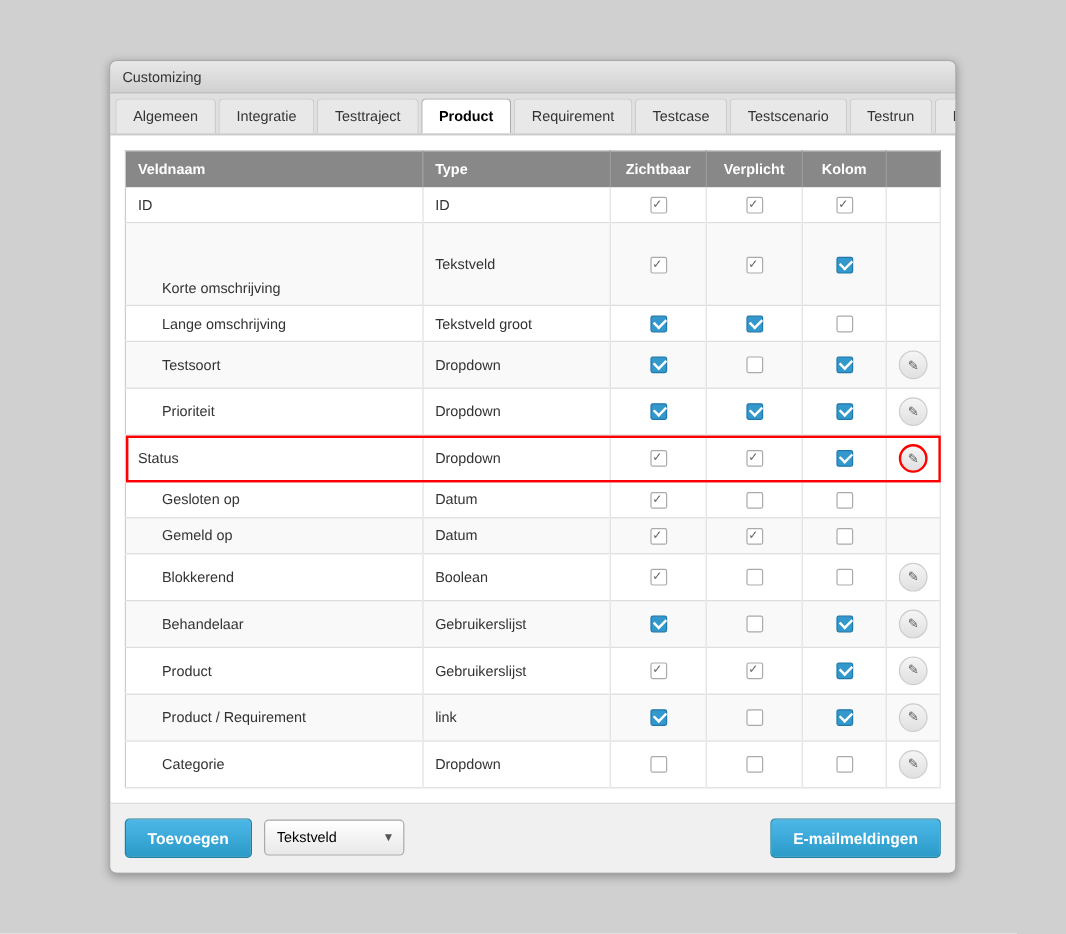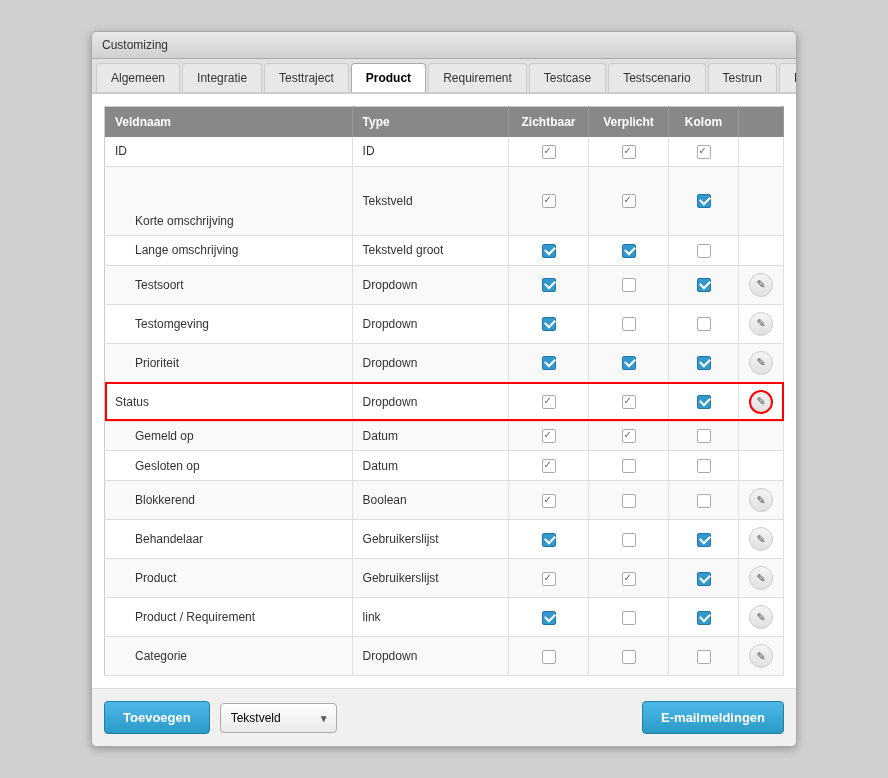--- a/index.html
+++ b/index.html
@@ -246,56 +246,48 @@
           </tr>
           <tr>
             <td><span style="padding-left: 20px; display: inline-block;">Testsoort</span></td>
             <td>Dropdown</td>
             <td style="text-align: center;"><span class="cb checked"></span></td>
             <td style="text-align: center;"><span class="cb"></span></td>
             <td style="text-align: center;"><span class="cb checked"></span></td>
             <td style="text-align: center;"><span class="edit-btn">✎</span></td>
           </tr>
           <tr>
-            <td><span style="padding-left: 20px; display: inline-block;">Testomgeving</span></td>
-            <td>Dropdown</td>
-            <td style="text-align: center;"><span class="cb checked"></span></td>
-            <td style="text-align: center;"><span class="cb"></span></td>
-            <td style="text-align: center;"><span class="cb"></span></td>
-            <td style="text-align: center;"><span class="edit-btn">✎</span></td>
-          </tr>
-          <tr>
             <td><span style="padding-left: 20px; display: inline-block;">Prioriteit</span></td>
             <td>Dropdown</td>
             <td style="text-align: center;"><span class="cb checked"></span></td>
             <td style="text-align: center;"><span class="cb checked"></span></td>
             <td style="text-align: center;"><span class="cb checked"></span></td>
             <td style="text-align: center;"><span class="edit-btn">✎</span></td>
           </tr>
           <tr class="highlighted-row" style="outline: red solid 2px; outline-offset: -2px;">
             <td><span style="display: inline-block;">Status</span></td>
             <td>Dropdown</td>
             <td style="text-align: center;"><span class="cb light-checked"></span></td>
             <td style="text-align: center;"><span class="cb light-checked"></span></td>
             <td style="text-align: center;"><span class="cb checked"></span></td>
             <td style="text-align: center;"><span class="edit-btn edit-btn-highlighted">✎</span></td>
           </tr>
           <tr>
+            <td><span style="padding-left: 20px; display: inline-block;">Gesloten op</span></td>
+            <td>Datum</td>
+            <td style="text-align: center;"><span class="cb light-checked"></span></td>
+            <td style="text-align: center;"><span class="cb"></span></td>
+            <td style="text-align: center;"><span class="cb"></span></td>
+            <td style="text-align: center;"></td>
+          </tr>
+          <tr>
             <td><span style="padding-left: 20px; display: inline-block;">Gemeld op</span></td>
             <td>Datum</td>
             <td style="text-align: center;"><span class="cb light-checked"></span></td>
             <td style="text-align: center;"><span class="cb light-checked"></span></td>
-            <td style="text-align: center;"><span class="cb"></span></td>
-            <td style="text-align: center;"></td>
-          </tr>
-          <tr>
-            <td><span style="padding-left: 20px; display: inline-block;">Gesloten op</span></td>
-            <td>Datum</td>
-            <td style="text-align: center;"><span class="cb light-checked"></span></td>
-            <td style="text-align: center;"><span class="cb"></span></td>
             <td style="text-align: center;"><span class="cb"></span></td>
             <td style="text-align: center;"></td>
           </tr>
           <tr>
             <td><span style="padding-left: 20px; display: inline-block;">Blokkerend</span></td>
             <td>Boolean</td>
             <td style="text-align: center;"><span class="cb light-checked"></span></td>
             <td style="text-align: center;"><span class="cb"></span></td>
             <td style="text-align: center;"><span class="cb"></span></td>
             <td style="text-align: center;"><span class="edit-btn">✎</span></td>

